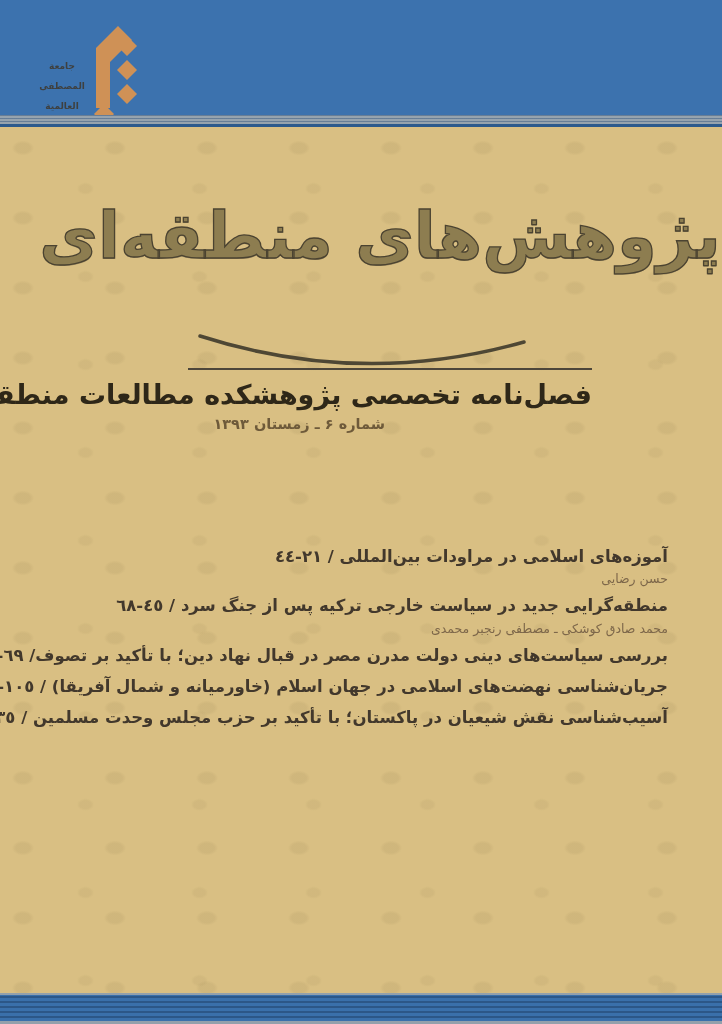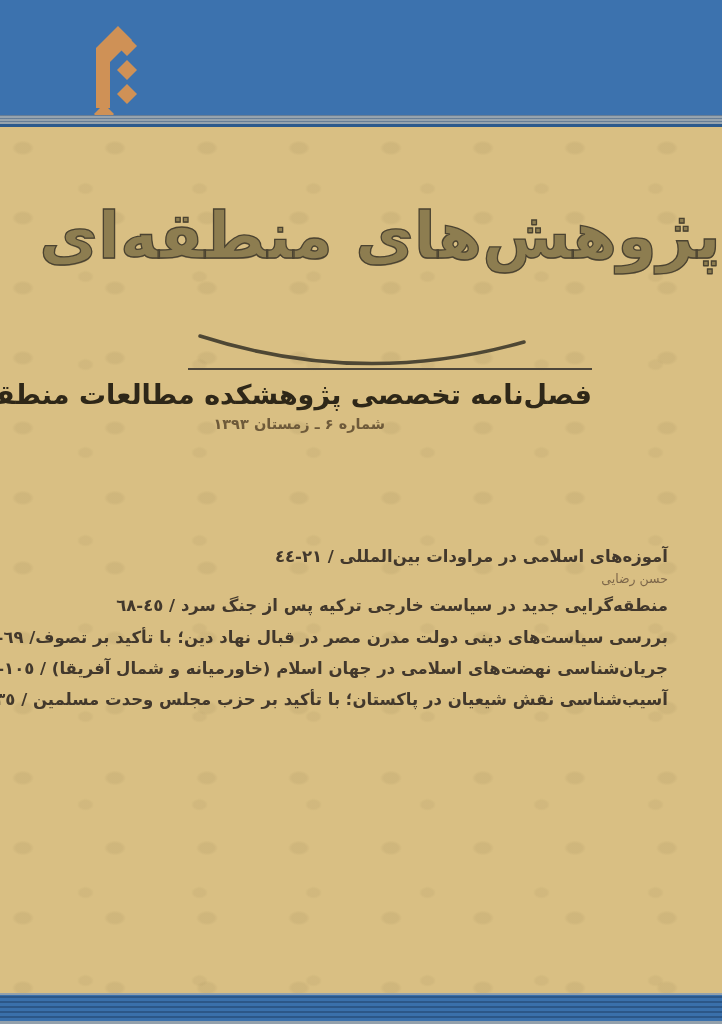--- a/index.html
+++ b/index.html
@@ -99,20 +99,25 @@
 
   <div class="band-top">
     <div class="logo">
       <svg class="logo-mark" width="100" height="105" viewBox="0 0 100 105">
         <path d="M 46 26 L 68 4 L 82 18 L 60 40 L 60 86 L 46 86 Z" fill="#cf9156"></path>
         <path d="M 77 14 L 87 24 L 77 34 L 67 24 Z" fill="#cf9156"></path>
         <path d="M 77 38 L 87 48 L 77 58 L 67 48 Z" fill="#cf9156"></path>
         <path d="M 77 62 L 87 72 L 77 82 L 67 72 Z" fill="#cf9156"></path>
         <path d="M 54 82 L 64 92 L 54 102 L 44 92 Z" fill="#cf9156"></path>
       </svg>
+      <div class="logo-text">
+        <div>جامعة</div>
+        <div>المصطفی</div>
+        <div>العالمیة</div>
+      </div>
     </div>
     <div class="stripe-grey"></div>
     <div class="stripe-dark"></div>
   </div>
 
   <div class="main">
 
     <div class="title-callig">پژوهش‌های منطقه‌ای</div>
 
     <svg class="swash" width="380" height="52" viewBox="0 0 380 52">
@@ -127,20 +132,21 @@
 
     <div class="toc">
 
       <div class="toc-entry">
         <div class="toc-title-line"><span>آموزه‌های اسلامی در مراودات بین‌المللی</span><span> / </span><span class="pg" dir="ltr">٢١-٤٤</span></div>
         <div class="toc-author">حسن رضایی</div>
       </div>
 
       <div class="toc-entry">
         <div class="toc-title-line"><span>منطقه‌گرایی جدید در سیاست خارجی ترکیه پس از جنگ سرد</span><span> / </span><span class="pg" dir="ltr">٤٥-٦٨</span></div>
+        <div class="toc-author">محمد صادق کوشکی ـ مصطفی رنجبر محمدی</div>
       </div>
 
       <div class="toc-entry">
         <div class="toc-title-line"><span>بررسی سیاست‌های دینی دولت مدرن مصر در قبال نهاد دین؛ با تأکید بر تصوف</span><span>/ </span><span class="pg" dir="ltr">٦٩-١٠٤</span></div>
       </div>
 
       <div class="toc-entry">
         <div class="toc-title-line"><span>جریان‌شناسی نهضت‌های اسلامی در جهان اسلام (خاورمیانه و شمال آفریقا)</span><span> / </span><span class="pg" dir="ltr">١٠٥-١٣٤</span></div>
       </div>
 

